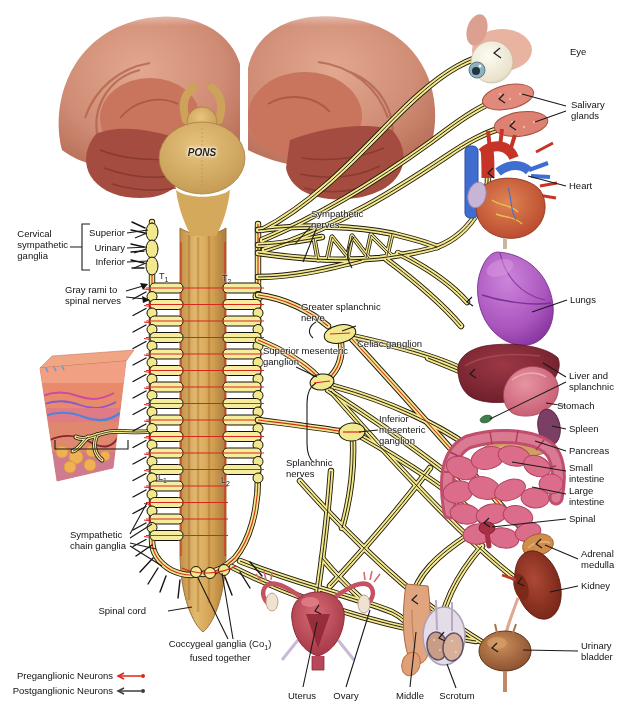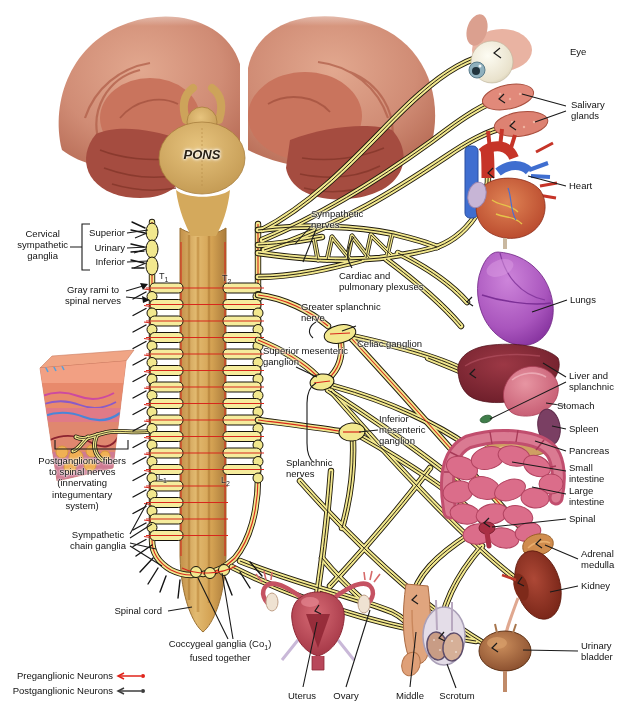--- a/index.html
+++ b/index.html
@@ -1,26 +1,26 @@
 <!DOCTYPE html>
 <html><head>
 <meta charset="utf-8">
 <style>
   html,body{margin:0;padding:0;background:#fff;}
   #stage{position:relative;width:640px;height:726px;background:#fff;overflow:hidden;
          font-family:"Liberation Sans",sans-serif;}
   #art{position:absolute;left:0;top:0;}
   .lbl{position:absolute;font-size:9.5px;line-height:1.18;color:#121212;white-space:pre-line;
        text-shadow:0 0 2px #fff,0 0 2px #fff,0 0 3px #fff;pointer-events:none;}
-  .ra{text-align:center;}
+  .ra{text-align:left;}
   .ctr{transform:translateX(-50%);text-align:center;}
   .cc{text-align:center;}
   sub{font-size:7px;}
   .pons-lbl{position:absolute;left:202px;top:147px;transform:translateX(-50%);
-     font-size:13px;font-style:italic;font-weight:bold;color:#2a2115;
+     font-size:10px;font-style:italic;font-weight:bold;color:#2a2115;
      text-shadow:0 0 2px #fff,0 0 3px #fff,0 0 4px #fff;}
   .vert{position:absolute;font-size:9px;color:#2a2a2a;text-shadow:0 0 2px #fff;}
   
   .nb{stroke:#1f1a0e;stroke-width:6.4;fill:none;stroke-linecap:round;}
   .ny{stroke:#f2e88e;stroke-width:4.6;fill:none;stroke-linecap:round;}
   .nc{stroke:#282214;stroke-width:1;fill:none;}
   .nr{stroke:#d8271c;stroke-width:1.1;fill:none;}
   .sb{stroke:#1f1a0e;stroke-width:5;fill:none;stroke-linecap:round;}
   .sy{stroke:#f2e88e;stroke-width:3.4;fill:none;stroke-linecap:round;}
   .sc{stroke:#282214;stroke-width:.8;fill:none;}
@@ -602,34 +602,27 @@
 <span class="vert" style="left:221px;top:475px"><span>L</span><sub>2</sub></span>
 
 <div class="lbl ra" style="right:572px;top:228px">Cervical
 sympathetic
 ganglia</div>
 <div class="lbl ra" style="right:515px;top:227px">Superior</div>
 <div class="lbl ra" style="right:515px;top:242px">Urinary</div>
 <div class="lbl ra" style="right:515px;top:256px">Inferior</div>
 <div class="lbl ra" style="right:519px;top:284px">Gray rami to
 spinal nerves</div>
-<div class="lbl ra" style="right:514px;top:455px">Postganglionic fibers
-to spinal nerves
-(innervating
-integumentary
-system)</div>
 <div class="lbl ra" style="right:514px;top:529px">Sympathetic
 chain ganglia</div>
-<div class="lbl ra" style="right:478px;top:605px">Spinal cord</div>
+<div class="lbl ra" style="right:494px;top:605px">Spinal cord</div>
 <div class="lbl cc" style="left:164px;top:638px;width:112px"><span>Coccygeal ganglia (Co</span><sub>1</sub><span>)</span><br><span>fused together</span></div>
 
 <div class="lbl" style="left:311px;top:208px">Sympathetic
 nerves</div>
-<div class="lbl" style="left:339px;top:270px">Cardiac and
-pulmonary plexuses</div>
 <div class="lbl" style="left:301px;top:301px">Greater splanchnic
 nerve</div>
 <div class="lbl" style="left:357px;top:338px">Celiac ganglion</div>
 <div class="lbl" style="left:263px;top:345px">Superior mesenteric
 ganglion</div>
 <div class="lbl" style="left:379px;top:413px">Inferior
 mesenteric
 ganglion</div>
 <div class="lbl" style="left:286px;top:457px">Splanchnic
 nerves</div>

